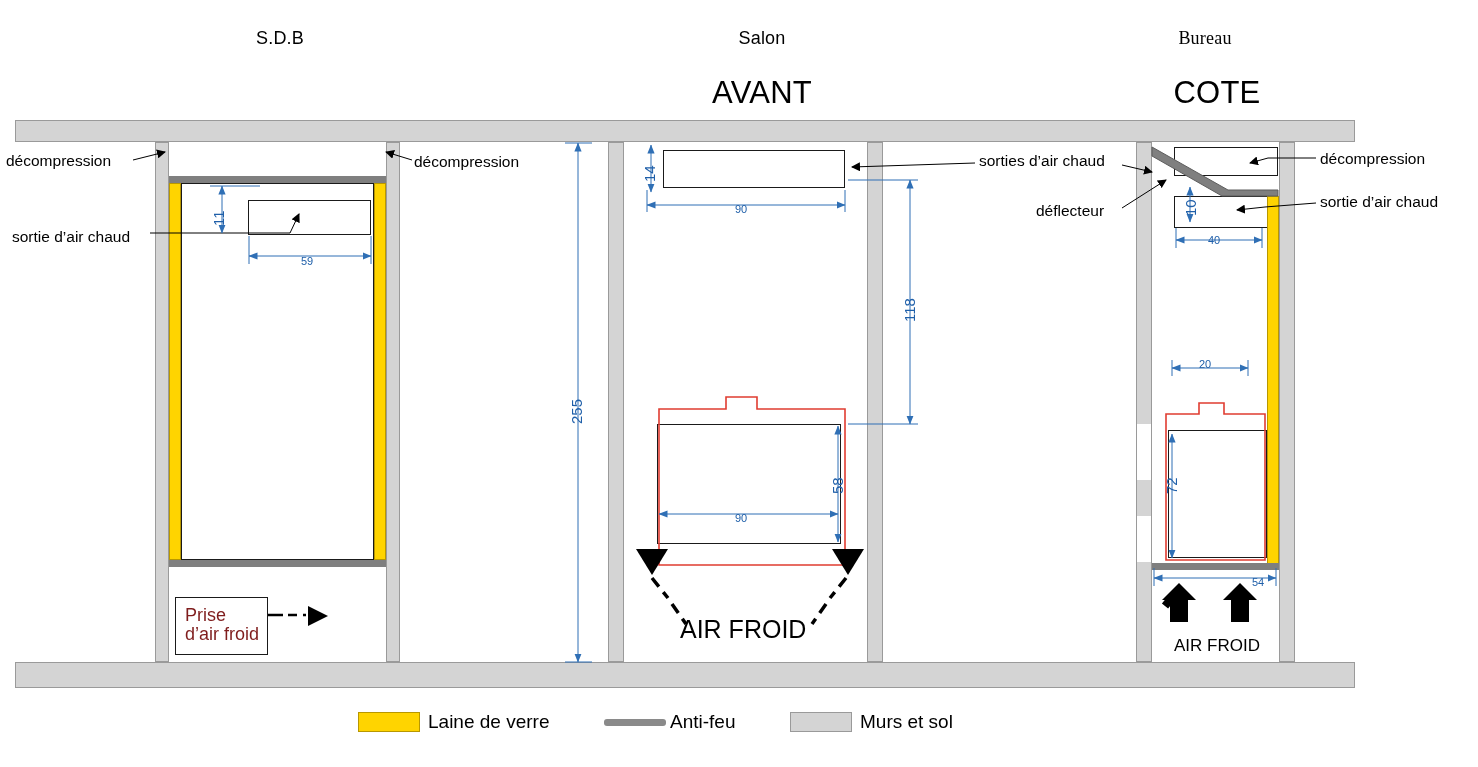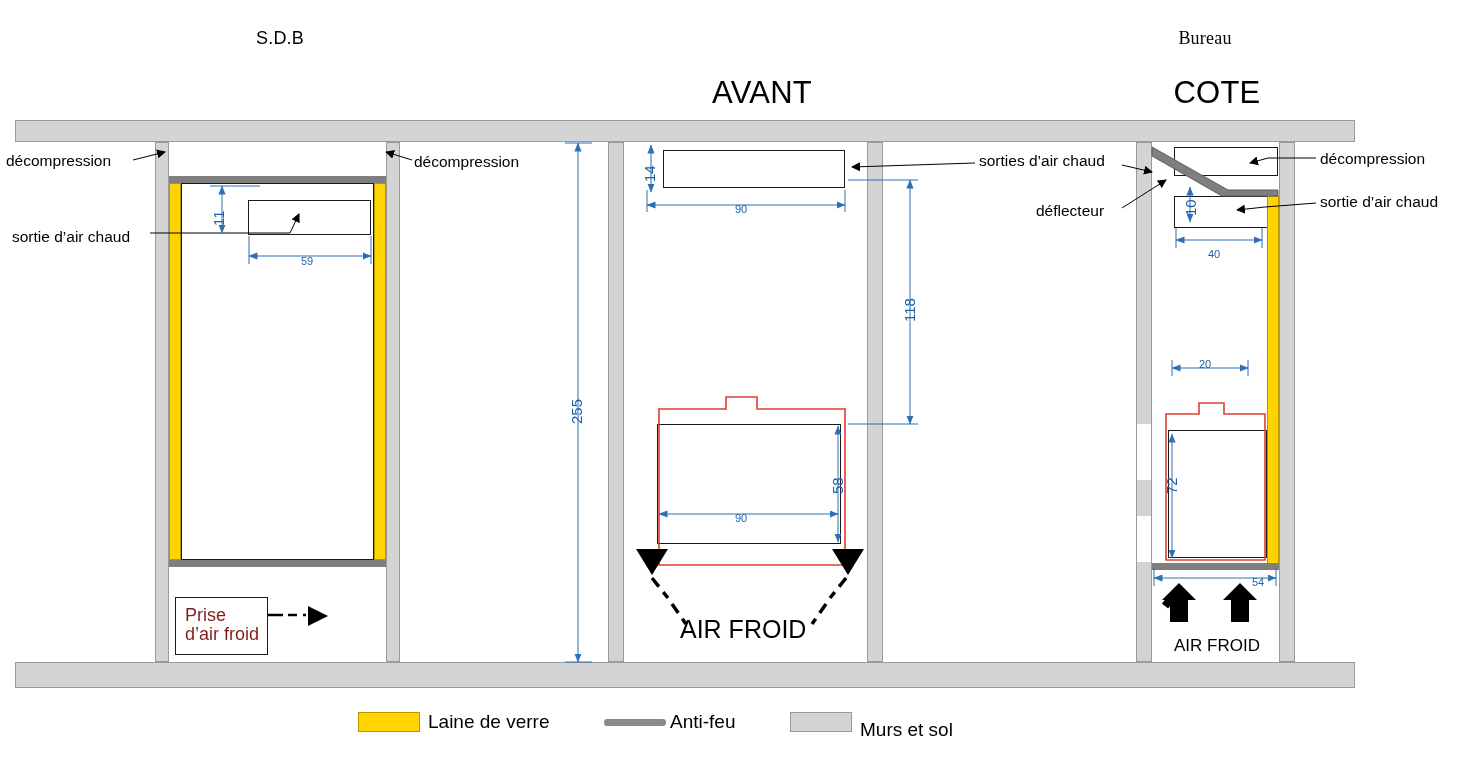--- a/index.html
+++ b/index.html
@@ -51,20 +51,21 @@
 
   svg.overlay{position:absolute;left:0;top:0;width:1478px;height:767px;pointer-events:none;}
 </style>
 </head>
 <body>
 
 <div id="stage">
 
   <div class="title-sm" style="left:180px;top:28px;width:200px;">S.D.B</div>
 
+  <div class="title-sm" style="left:662px;top:28px;width:200px;">Salon</div>
   <div class="title-lg" style="left:657px;top:75px;width:210px;">AVANT</div>
 
   <div class="title-sm" style="left:1105px;top:28px;width:200px;font-family:Liberation Serif, serif;">Bureau</div>
   <div class="title-lg" style="left:1112px;top:75px;width:210px;">COTE</div>
 
   <div class="slab" style="left:15px;top:120px;width:1340px;height:22px;"></div>
   <div class="slab" style="left:15px;top:662px;width:1340px;height:26px;"></div>
 
   <div class="wall" style="left:155px;top:142px;width:14px;height:520px;"></div>
   <div class="wall" style="left:386px;top:142px;width:14px;height:520px;"></div>
@@ -219,27 +220,27 @@
 
   <div class="dim-v" style="left:568px;top:424px;">255</div>
 
   <div class="dim-v" style="left:641px;top:182px;">14</div>
   <div class="dim" style="left:735px;top:203px;">90</div>
   <div class="dim-v" style="left:901px;top:322px;">118</div>
   <div class="dim-v" style="left:829px;top:494px;">58</div>
   <div class="dim" style="left:735px;top:512px;">90</div>
 
   <div class="dim-v" style="left:1182px;top:216px;">10</div>
-  <div class="dim" style="left:1208px;top:248px;">40</div>
+  <div class="dim" style="left:1208px;top:234px;">40</div>
   <div class="dim" style="left:1199px;top:358px;">20</div>
   <div class="dim-v" style="left:1163px;top:494px;">72</div>
   <div class="dim" style="left:1204px;top:576px;margin-left:48px;">54</div>
 
   <div class="sw-wool" style="left:358px;top:712px;"></div>
   <div class="legend-item" style="left:428px;top:711px;">Laine de verre</div>
 
   <div class="sw-anti" style="left:604px;top:719px;"></div>
   <div class="legend-item" style="left:670px;top:711px;">Anti-feu</div>
 
   <div class="sw-wall" style="left:790px;top:712px;"></div>
-  <div class="legend-item" style="left:860px;top:711px;margin-top:8px;">Murs et sol</div>
+  <div class="legend-item" style="left:860px;top:711px;">Murs et sol</div>
 
 </div>
 
 </body></html>

